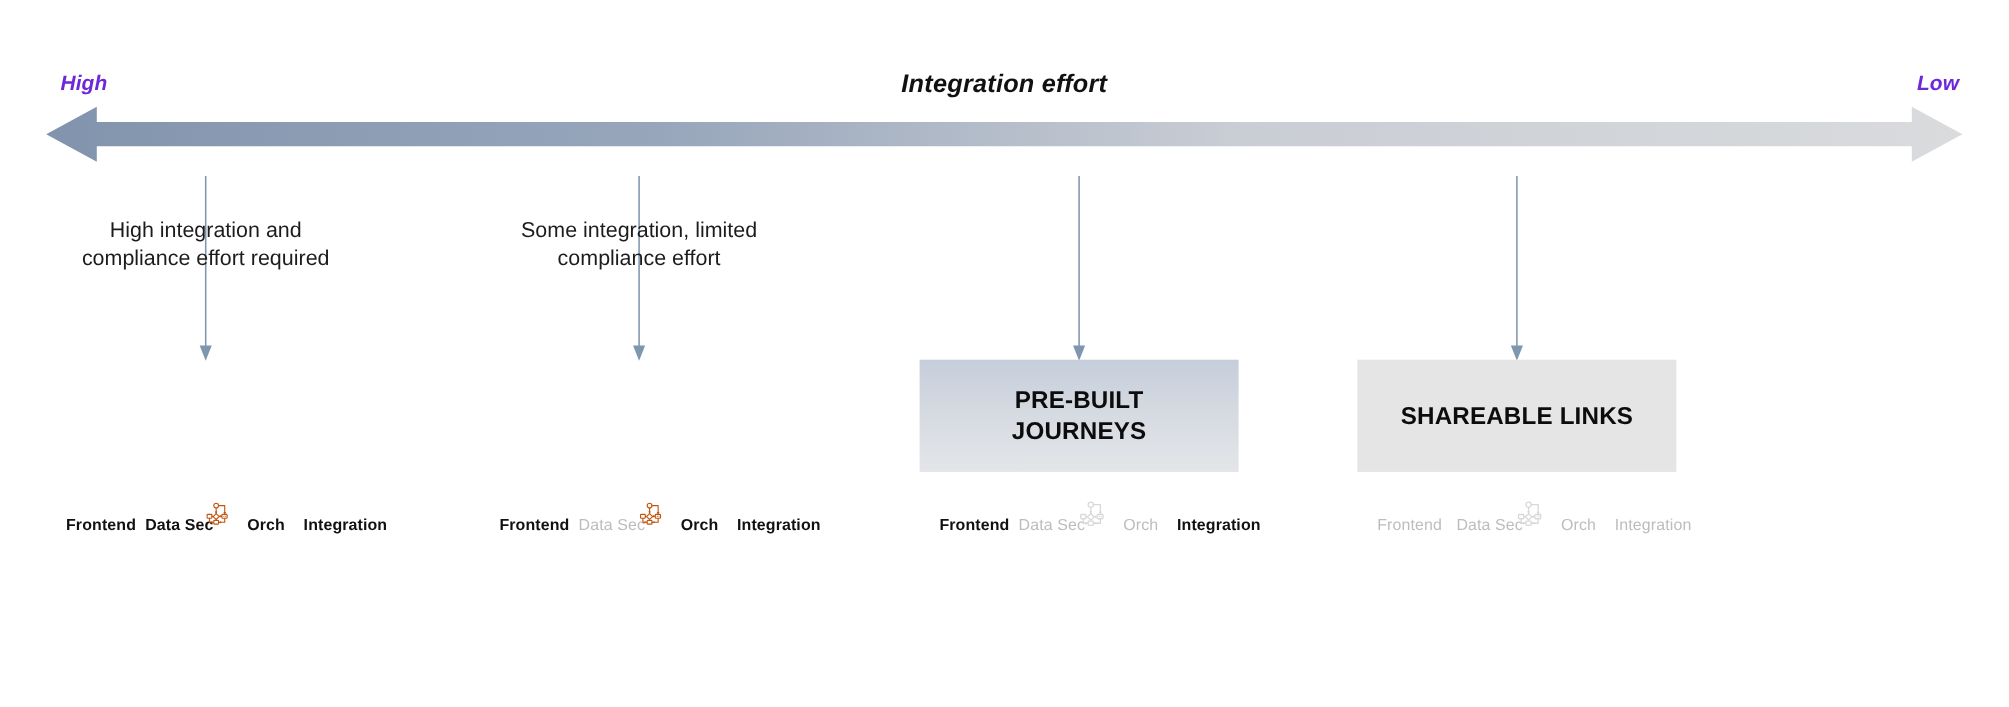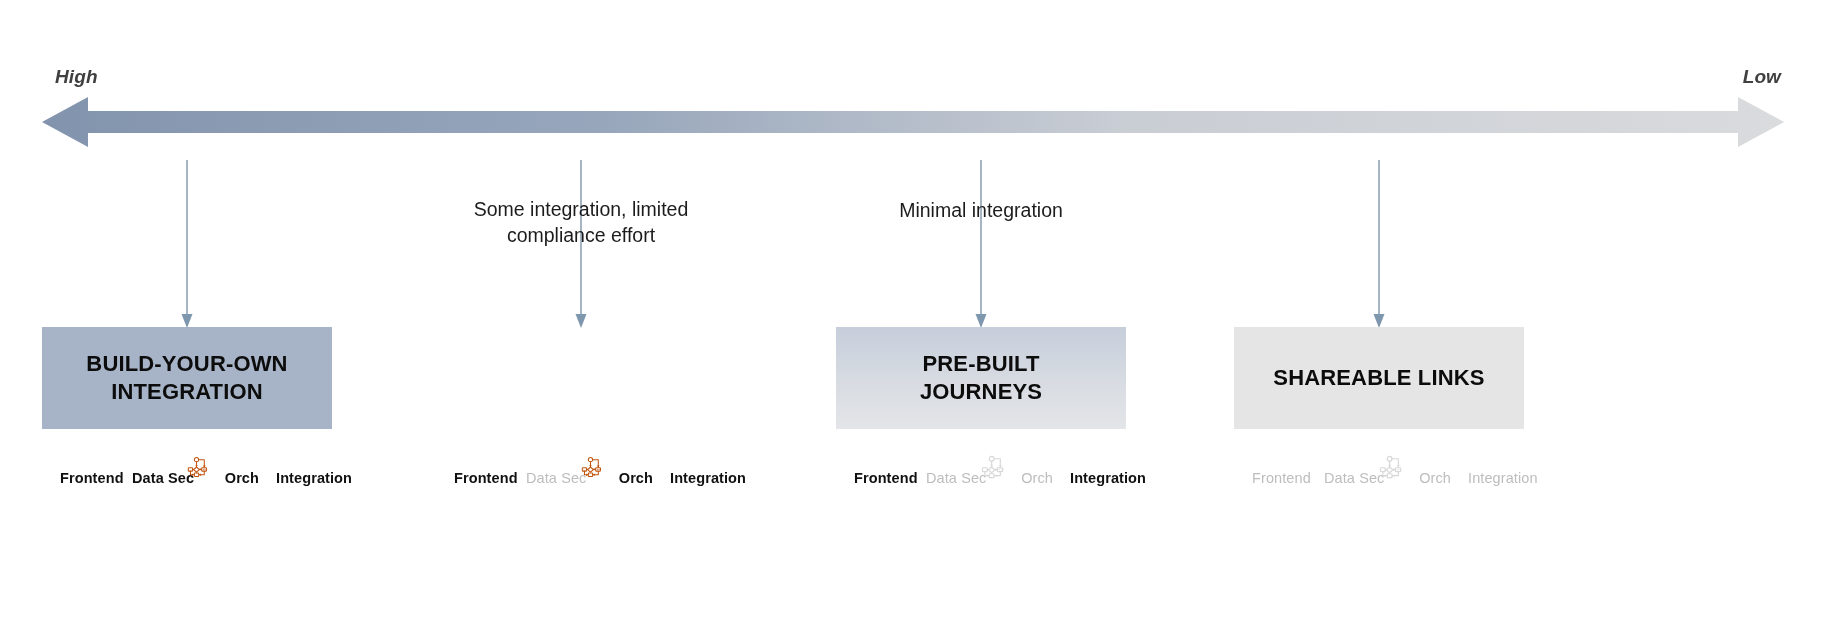--- a/index.html
+++ b/index.html
@@ -9,21 +9,21 @@
     background:#ffffff;
     font-family:"Liberation Sans", sans-serif;
     position:relative;
     overflow:hidden;
   }
 
   
   #spectrum { position:absolute; left:0; top:0; width:1826px; height:160px; }
   .axis-label {
     position:absolute; top:66px;
-    font-size:19px; font-style:italic; font-weight:600; color:#404040;
+    font-size:19px; font-style:italic; font-weight:600; color:#6d28d9;
     letter-spacing:.1px;
   }
   #label-high { left:55px; }
   #label-low  { right:45px; }
   #axis-title {
     position:absolute; top:63px; left:0; width:1826px;
     text-align:center;
     font-size:23px; font-weight:bold; font-style:italic; color:#111;
     letter-spacing:.2px;
   }
@@ -67,44 +67,43 @@
     margin-top:22px;
     font-size:14.5px; font-weight:600; letter-spacing:.1px;
     color:#111; white-space:nowrap;
   }
   .icon-cell.dim .icon-label { color:#bdbdbd; font-weight:500; }
 </style>
 </head>
 <body>
 
 <div id="spectrum">
+  <div id="axis-title">Integration effort</div>
   <div class="axis-label" id="label-high">High</div>
   <div class="axis-label" id="label-low">Low</div>
   <svg id="arrow-svg" width="1826" height="60">
     <defs>
       <linearGradient id="arrowGrad" x1="0" y1="0" x2="1" y2="0">
         <stop offset="0%" stop-color="#8294ad"></stop>
         <stop offset="32%" stop-color="#97a6bb"></stop>
         <stop offset="62%" stop-color="#c9cdd4"></stop>
         <stop offset="100%" stop-color="#d9dbdd"></stop>
       </linearGradient>
     </defs>
     <polygon fill="url(#arrowGrad)" points="42,27 88,2 88,16 1738,16 1738,2 1784,27 1738,52 1738,38 88,38 88,52"></polygon>
   </svg>
 </div>
 
 <div class="column" style="left:42px; width:290px; height:483px;">
   <svg class="connector" width="12" height="170" style="margin-left:-6px;">
     <line x1="6" y1="0" x2="6" y2="155" stroke="#7e96ae" stroke-width="1.4"></line>
     <polygon points="6,168 0.5,154 11.5,154" fill="#7e96ae"></polygon>
   </svg>
-  <div class="card" style="top:167px; height:102px; background:#a7b3c6;">
-    <span class="card-title">BUILD-YOUR-OWN
-INTEGRATION</span>
-  </div>
+  <div class="desc" style="top:36px;">High integration and
+compliance effort required</div>
   <div class="icon-row" style="top:285px;">
     <div class="icon-cell">
       <svg width="44" height="44" viewBox="0 0 48 48">
           <g fill="none" stroke="#c2550f" stroke-width="3">
             <rect x="9" y="5" width="24" height="38" rx="3"></rect>
             <line x1="14" y1="9.5" x2="28" y2="9.5" stroke-width="2"></line>
           </g>
           <rect x="13.5" y="14" width="9" height="9" fill="#c2550f"></rect>
           <g stroke="#c2550f" stroke-width="2.6" stroke-linecap="round">
             <line x1="25" y1="16" x2="30" y2="16"></line>
@@ -300,21 +299,20 @@
       <span class="icon-label">Integration</span>
     </div>
   </div>
 </div>
 
 <div class="column" style="left:836px; width:290px; height:483px;">
   <svg class="connector" width="12" height="170" style="margin-left:-6px;">
     <line x1="6" y1="0" x2="6" y2="155" stroke="#7e96ae" stroke-width="1.4"></line>
     <polygon points="6,168 0.5,154 11.5,154" fill="#7e96ae"></polygon>
   </svg>
-  <div class="desc" style="top:37px;">Minimal integration</div>
   <div class="card" style="top:167px; height:102px; background:linear-gradient(180deg,#c6cedb 0%,#d8dce2 55%,#e3e5e8 100%);">
     <span class="card-title">PRE-BUILT
 JOURNEYS</span>
   </div>
   <div class="icon-row" style="top:285px;">
     <div class="icon-cell">
       <svg width="44" height="44" viewBox="0 0 48 48">
           <g fill="none" stroke="#c2550f" stroke-width="3">
             <rect x="9" y="5" width="24" height="38" rx="3"></rect>
             <line x1="14" y1="9.5" x2="28" y2="9.5" stroke-width="2"></line>

